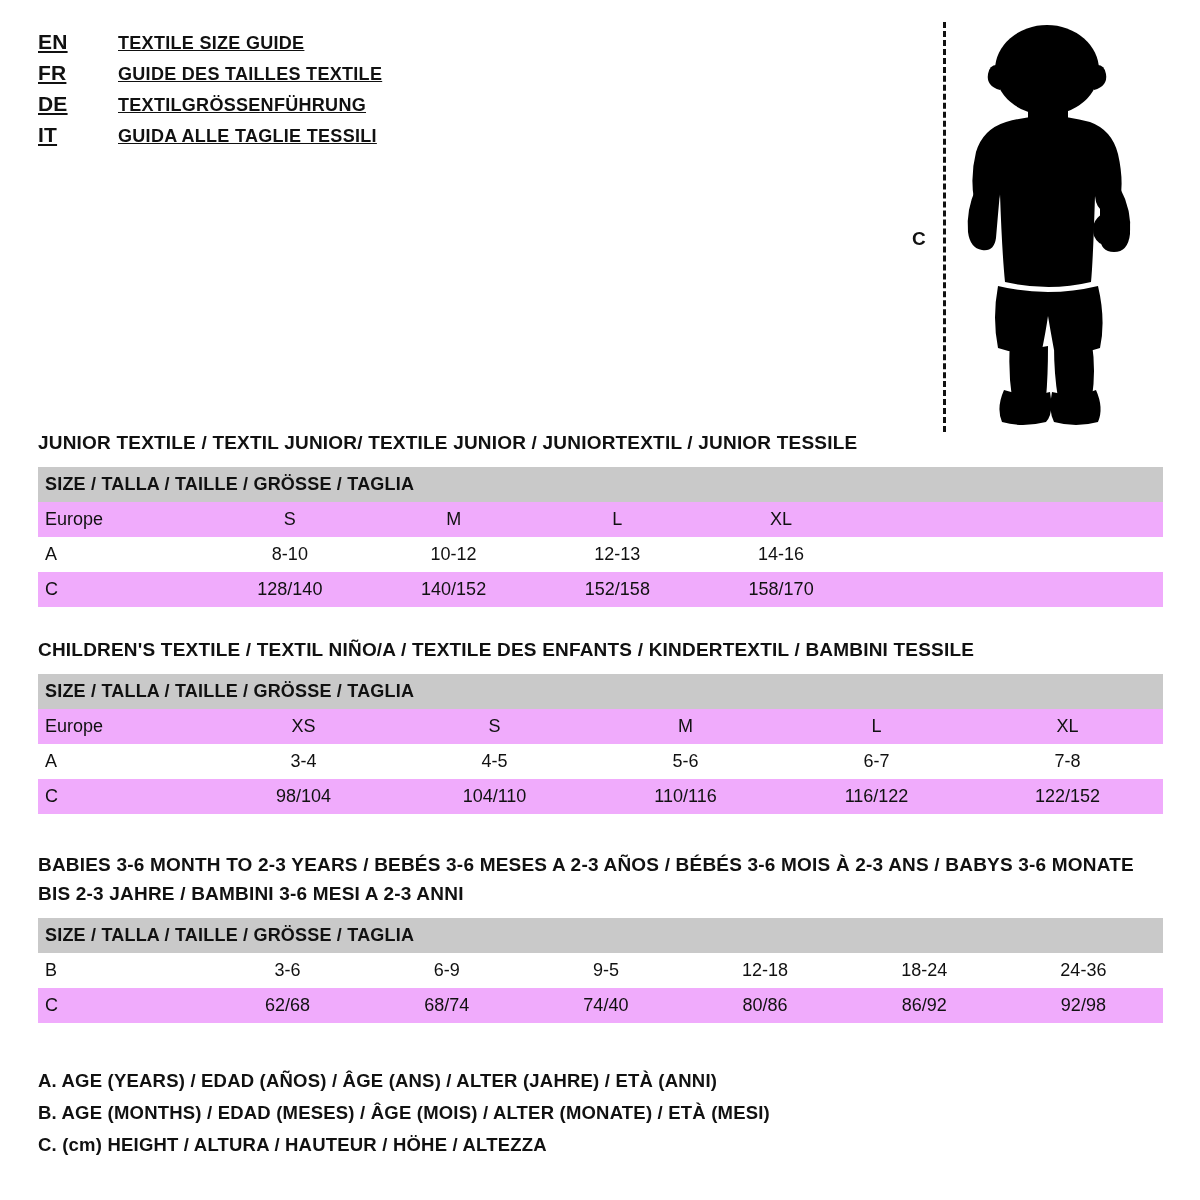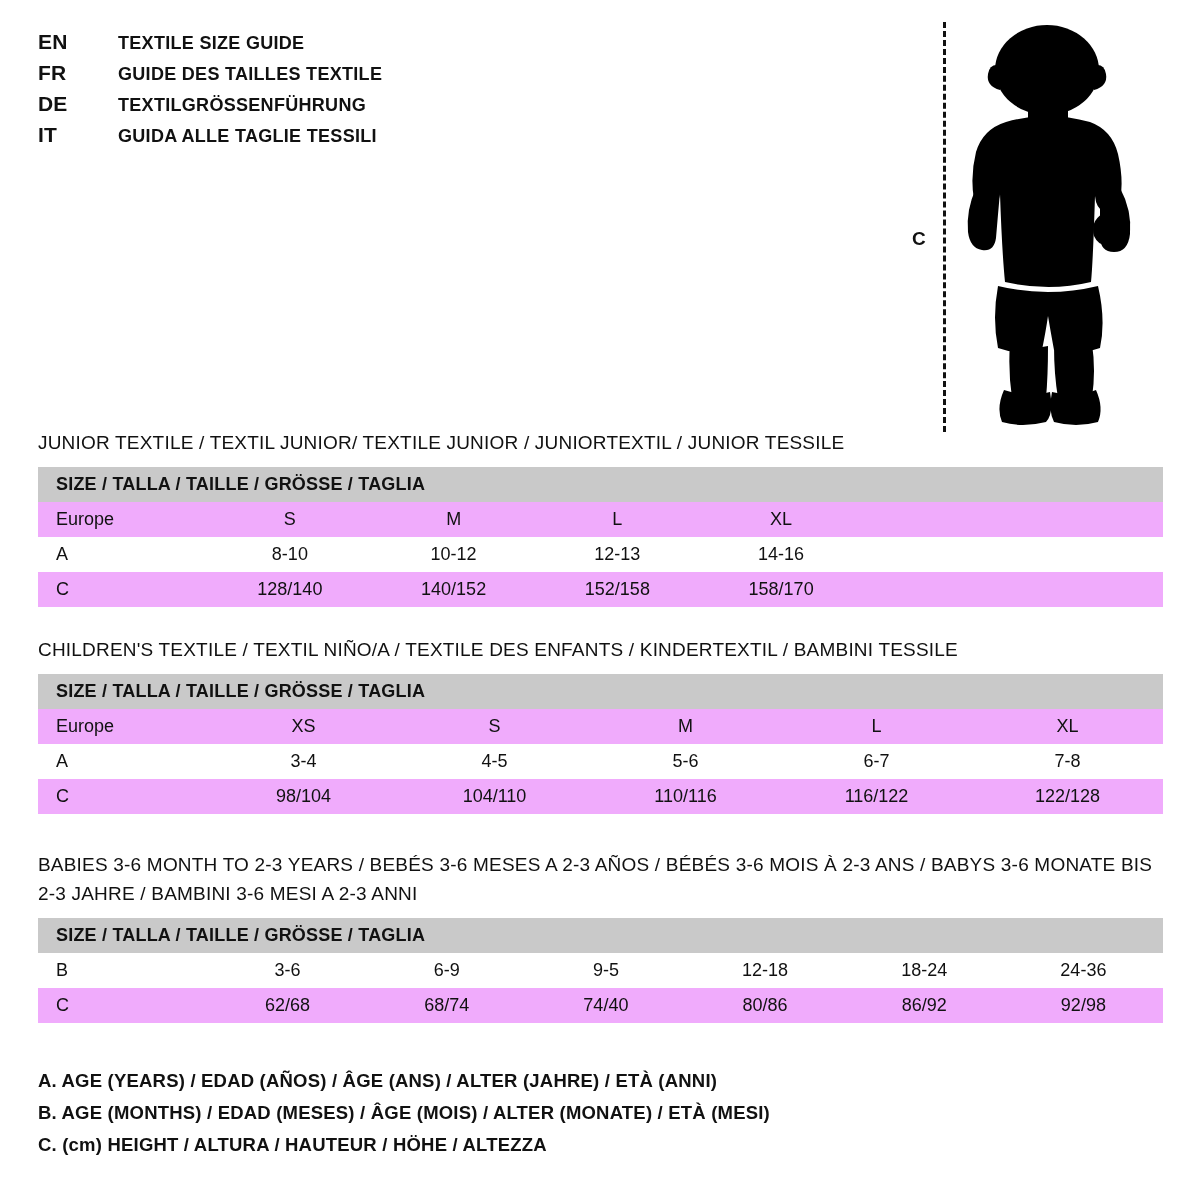--- a/index.html
+++ b/index.html
@@ -20,20 +20,21 @@
   .lang-block {
     position: absolute;
     top: 30px;
     left: 38px;
     width: 820px;
   }
   .lang-row {
     display: flex;
     align-items: baseline;
     height: 31px;
+    text-decoration: underline;
   }
   .lang-code {
     width: 80px;
     font-size: 21px;
     font-weight: 700;
     letter-spacing: 0.2px;
     color: #111;
   }
   .lang-text {
     font-size: 18px;
@@ -73,36 +74,36 @@
   }
 
   
   .section {
     position: absolute;
     left: 38px;
     width: 1125px;
   }
   .section-title {
     font-size: 19px;
-    font-weight: 400;
+    font-weight: 700;
     letter-spacing: 0.2px;
     color: #111;
     margin-bottom: 10px;
     line-height: 29px;
   }
   table.size-table {
     border-collapse: collapse;
     width: 100%;
     table-layout: fixed;
   }
   table.size-table td {
     font-size: 18px;
     color: #111;
     height: 35px;
-    padding: 0 0 0 18px;
+    padding: 0 0 0 7px;
     vertical-align: middle;
   }
   .hdr-row td {
     background: #c9c9c9;
     font-weight: 700;
     letter-spacing: 0.2px;
   }
   .row-light td { background: #ffffff; }
   .row-shade td { background: #f0abfc; }
   .cell-center { text-align: center; padding-left: 0 !important; }
@@ -252,21 +253,21 @@
         <td class="cell-center">5-6</td>
         <td class="cell-center">6-7</td>
         <td class="cell-center">7-8</td>
       </tr>
       <tr class="row-shade">
         <td>C</td>
         <td class="cell-center">98/104</td>
         <td class="cell-center">104/110</td>
         <td class="cell-center">110/116</td>
         <td class="cell-center">116/122</td>
-        <td class="cell-center">122/128</td>
+        <td class="cell-center">122/152</td>
       </tr>
     </tbody>
   </table>
 </div>
 
 <div class="section" style="top:850px;">
   <div class="section-title">BABIES 3-6 MONTH TO 2-3 YEARS / BEBÉS 3-6 MESES A 2-3 AÑOS / BÉBÉS 3-6 MOIS À 2-3 ANS / BABYS 3-6 MONATE BIS 2-3 JAHRE / BAMBINI 3-6 MESI A 2-3 ANNI</div>
   <table class="size-table">
     <colgroup>
       <col class="col-label">

